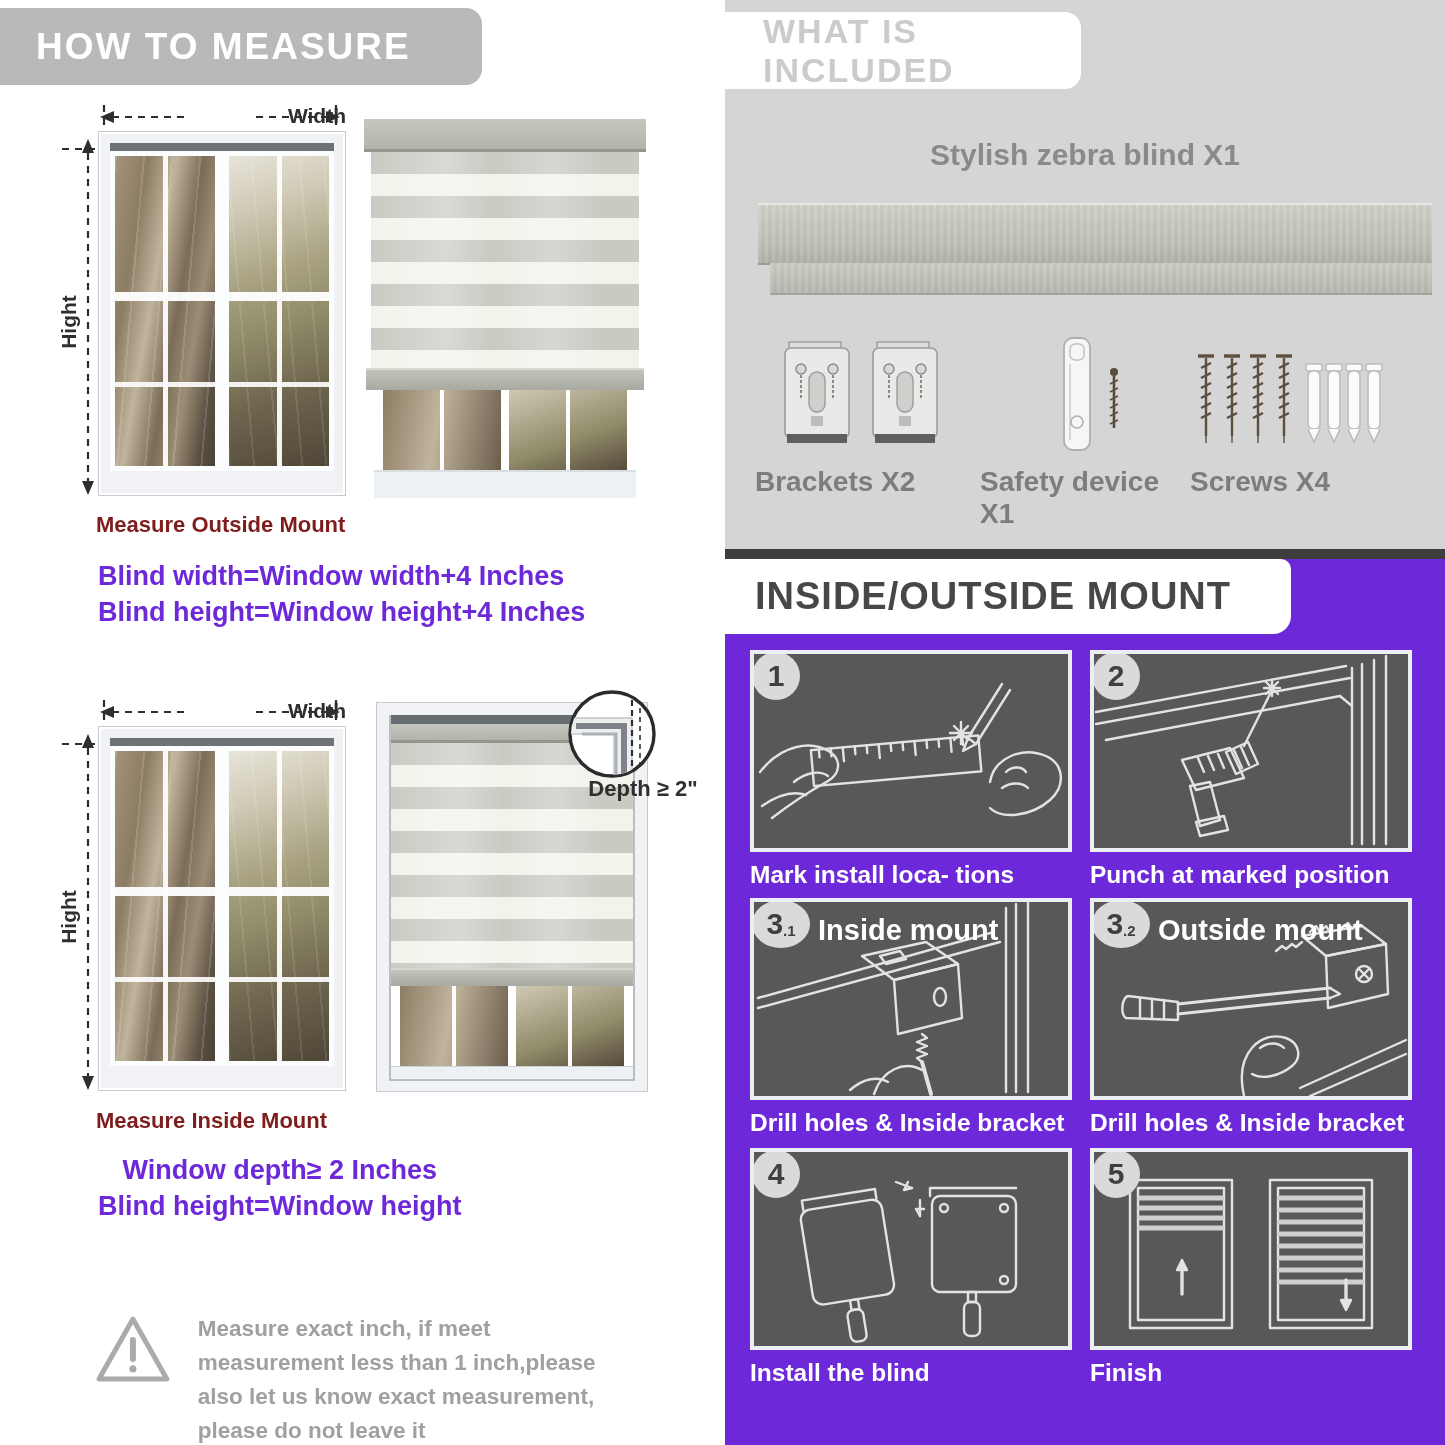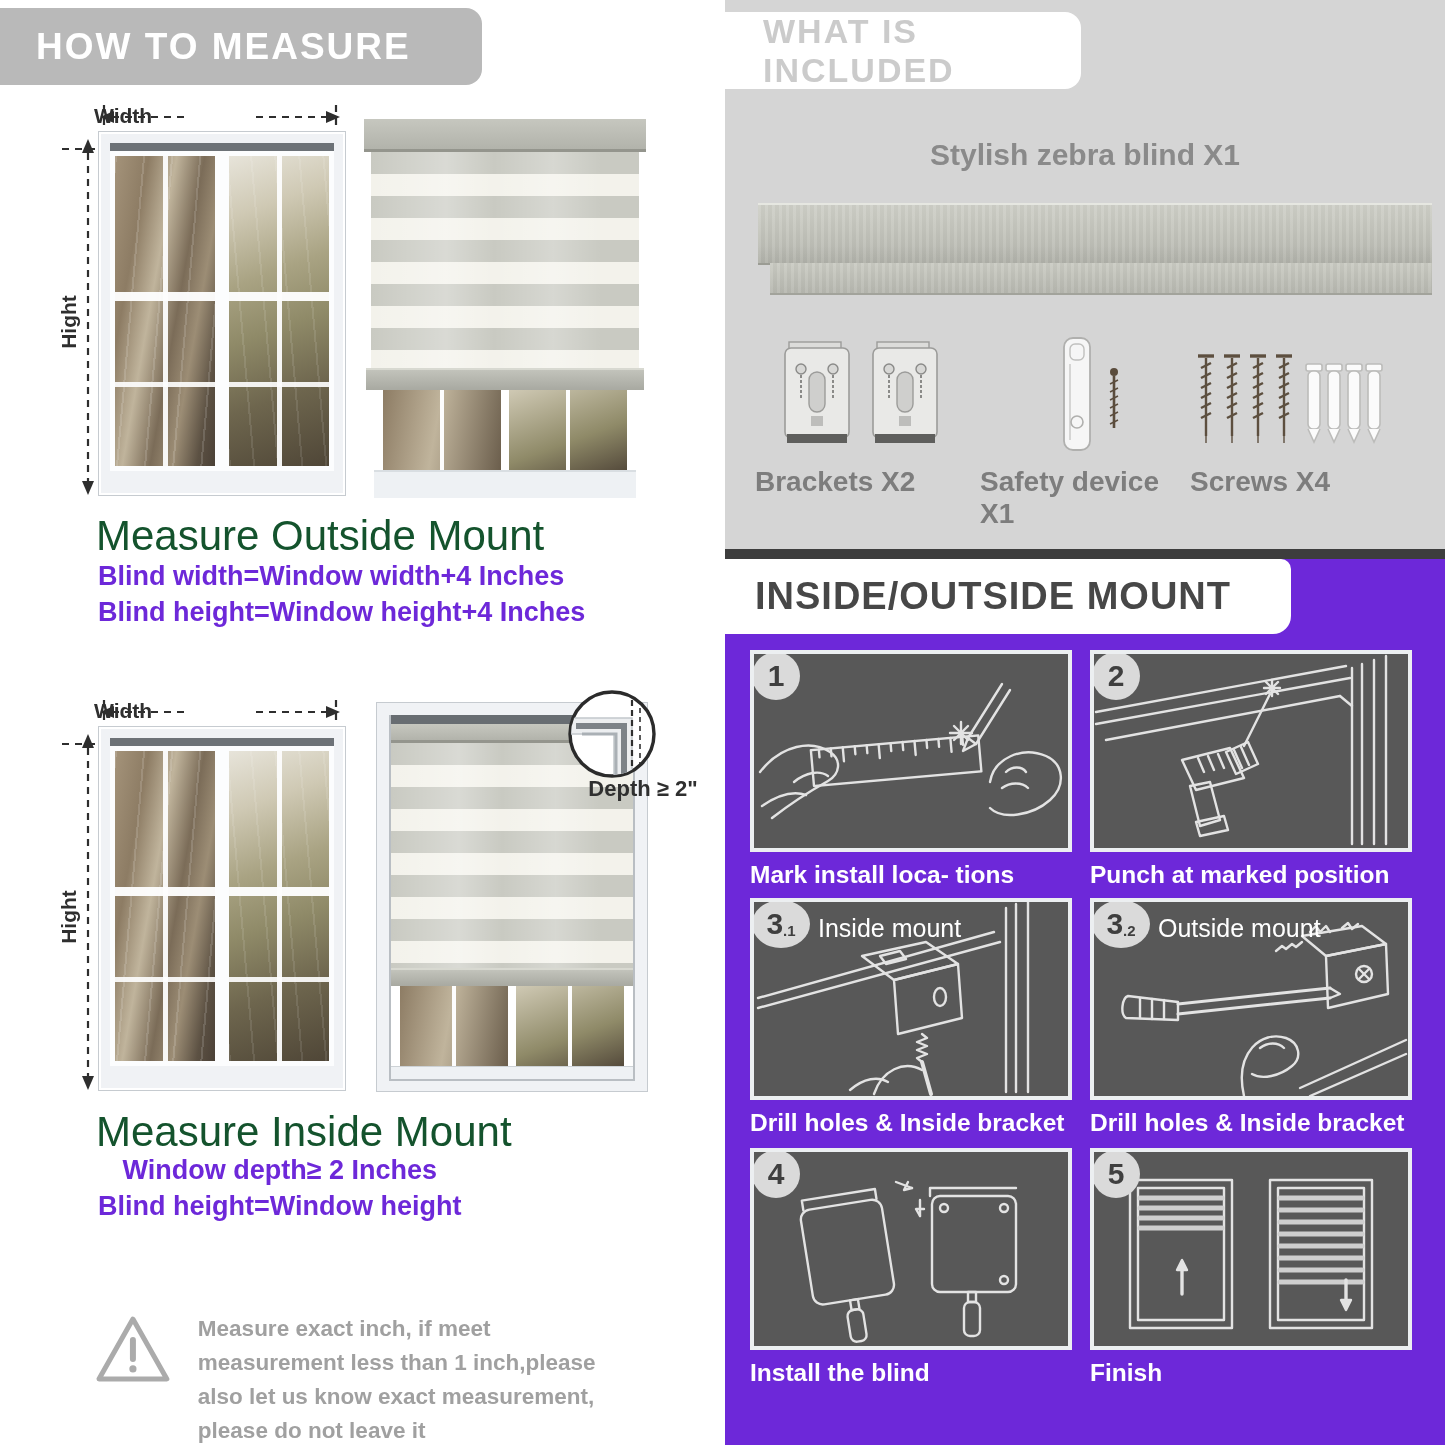--- a/index.html
+++ b/index.html
@@ -27,21 +27,21 @@
     linear-gradient(100deg,#a4937a 0%,#8d7c64 22%,#c0b49c 40%,#7b6c58 58%,#9c8d75 72%,#5c5143 88%,#4a4036 100%);}
   .sash-right{background:
     repeating-linear-gradient(85deg, rgba(255,255,255,.10) 0 2px, rgba(0,0,0,0) 2px 24px),
     linear-gradient(160deg,#e7e4da 0%,#cfc9b4 18%,#a9a383 38%,#8f8a68 55%,#6e664e 75%,#4f4637 100%);}
   .muntin-v{position:absolute;top:0;bottom:0;left:50%;width:5px;margin-left:-2px;background:rgba(253,253,253,.95);}
   .muntin-h1{position:absolute;left:0;right:0;top:44%;height:9px;background:rgba(253,253,253,.97);}
   .muntin-h2{position:absolute;left:0;right:0;top:73%;height:5px;background:rgba(253,253,253,.92);}
 
   .annot-label{position:absolute;font-size:21px;font-weight:bold;color:#2f2f2f;}
   .width-annot{position:absolute;left:36px;top:0;width:252px;height:56px;}
-  .width-annot .annot-label{top:1px;left:0;width:100%;text-align:left;}
+  .width-annot .annot-label{top:1px;left:0;width:100%;text-align:right;}
   .hight-annot{position:absolute;left:0;top:30px;width:46px;height:368px;}
   .hight-annot .annot-label{top:48%;left:-16px;transform:rotate(-90deg);transform-origin:center;}
 
   
   .zb-cassette{background:linear-gradient(180deg,#c6c7bf,#b2b3ab);border-bottom:3px solid #94958d;}
   .zb-stripes{background:
     linear-gradient(90deg, rgba(255,255,255,0) 0%, rgba(255,255,255,.30) 28%, rgba(255,255,255,0) 46%, rgba(255,255,255,.26) 68%, rgba(255,255,255,0) 86%),
     repeating-linear-gradient(180deg,#c9cac2 0 22px,#f3f2eb 22px 44px);}
   .zb-rail{background:linear-gradient(180deg,#c2c3bb,#a8a9a1);border-top:2px solid #d8d9d1;}
 
@@ -64,21 +64,21 @@
   .fb-photo .mini-sash{flex:1;margin:0 4px;position:relative;}
   .fb-sill{height:12px;background:#eef1f4;border-top:1px solid #cdd2d6;}
   .mini-sash.ms-l{background:linear-gradient(100deg,#8d7c64,#c0b49c 45%,#6b5e4c);}
   .mini-sash.ms-r{background:linear-gradient(160deg,#cfc9b4,#8f8a68 60%,#554b3c);}
   .mini-muntin{position:absolute;top:0;bottom:0;left:50%;width:4px;margin-left:-2px;background:#fdfdfd;}
 
   .depth-inset{position:absolute;left:508px;top:-10px;width:92px;height:92px;}
   .depth-label{position:absolute;left:505px;top:78px;width:160px;text-align:center;
     font-size:22px;font-weight:bold;color:#2f2f2f;}
 
-  .sec-heading{position:absolute;left:96px;font-size:42px;font-weight:normal;color:#14532d;}
+  .sec-heading{position:absolute;left:96px;font-size:22px;font-weight:bold;color:#7f1d1d;}
   .sec-lines{position:absolute;left:98px;font-size:27px;font-weight:bold;color:#6d28d9;line-height:36px;}
 
   .warning{position:absolute;left:92px;top:1312px;width:545px;display:flex;gap:24px;align-items:flex-start;}
   .warning-text{width:440px;font-size:22.5px;font-weight:bold;color:#a0a0a0;line-height:34px;}
 
   
   .included-panel{position:absolute;left:725px;top:0;width:720px;height:549px;background:#d5d5d5;}
   .included-banner{position:absolute;left:0;top:12px;width:356px;height:77px;background:#ffffff;
     border-radius:0 16px 16px 0;display:flex;align-items:center;}
   .included-banner span{color:#cbcbcb;font-size:34px;font-weight:bold;letter-spacing:2px;padding-left:38px;}
@@ -112,21 +112,21 @@
   #step3{left:25px;top:339px;}  #step4{left:365px;top:339px;}
   #step5{left:25px;top:589px;}  #step6{left:365px;top:589px;}
   .step-panel{width:322px;height:202px;border:4px solid #eceff1;box-sizing:border-box;
     position:relative;background:#585858;overflow:hidden;}
   .step-art{position:absolute;inset:0;width:100%;height:100%;}
   .step-badge{position:absolute;left:-2px;top:-2px;width:48px;height:48px;border-radius:50%;
     background:#dadada;color:#3f3f3f;font-size:30px;font-weight:bold;
     display:flex;align-items:center;justify-content:center;}
   .step-badge.wide{width:58px;}
   .step-badge .sub{font-size:15px;position:relative;top:6px;}
-  .step-title{position:absolute;left:64px;top:12px;color:#ffffff;font-size:25px;font-weight:normal;}
+  .step-title{position:absolute;left:64px;top:12px;color:#ffffff;font-size:29px;font-weight:bold;}
   .step-caption{margin-top:9px;color:#ffffff;font-size:24.5px;font-weight:bold;}
 
   svg{display:block;}
   .sketch{stroke:#e3e3e3;stroke-width:2.4;fill:none;stroke-linecap:round;stroke-linejoin:round;}
   .dash{stroke:#2e2e2e;stroke-width:2.2;stroke-dasharray:7 6;fill:none;}
   .arrowhead{fill:#2e2e2e;stroke:none;}
 </style>
 </head>
 <body>
 

